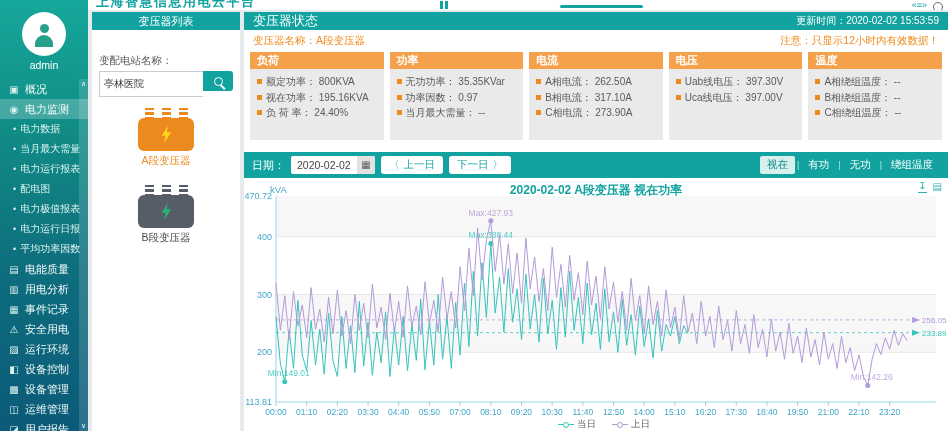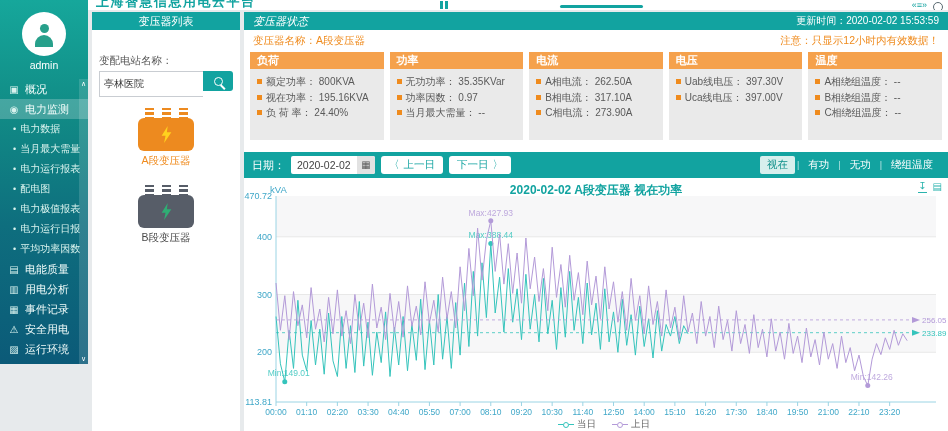--- a/index.html
+++ b/index.html
@@ -10,21 +10,21 @@
   .topstrip { position:absolute; left:88px; top:0; width:860px; height:10px; background:#fff; overflow:hidden; }
   .topstrip .title { position:absolute; left:8px; top:-7px; color:#12a3a0; font-size:13px; font-weight:bold; letter-spacing:1.5px; white-space:nowrap; }
   .logo-bars { position:absolute; left:352px; top:1px; display:flex; gap:2px; }
   .logo-bars i { display:block; width:3px; height:8px; background:#12a3a0; }
   .tab-underline { position:absolute; left:472px; top:5px; width:83px; height:3px; background:#12a3a0; border-radius:2px; }
   .top-icons { position:absolute; right:5px; top:0; display:flex; gap:6px; align-items:flex-start; color:#12a3a0; }
   .collapse-glyph { font-size:9px; line-height:10px; }
   .user-circle { width:10px; height:10px; border:1.5px solid #5a6b72; border-radius:50%; margin-top:2px; }
 
   
-  .sidebar { position:absolute; left:0; top:0; width:88px; height:364px; overflow:hidden;
+  .sidebar { position:absolute; left:0; top:0; width:88px; height:431px; overflow:hidden;
              background:linear-gradient(180deg,#16a79b 0%,#118c86 30%,#0e6e7e 62%,#0b5a78 100%); }
   .avatar { position:absolute; left:22px; top:12px; width:44px; height:44px; border-radius:50%;
             background:#fff; border:2px solid rgba(255,255,255,.85); overflow:hidden; }
   .person { position:absolute; left:11px; top:8px; width:18px; height:26px; }
   .person::before { content:""; position:absolute; left:4.5px; top:2px; width:9px; height:9px; border-radius:50%; background:#27a08b; }
   .person::after  { content:""; position:absolute; left:0;   top:13px; width:18px; height:12px; border-radius:9px 9px 0 0; background:#27a08b; }
   .user-name { position:absolute; top:59px; left:0; width:88px; text-align:center; color:#fff; font-size:10.5px; }
   .menu { position:absolute; top:79px; left:0; width:88px; }
   .m-item { display:flex; align-items:center; height:20px; cursor:pointer; white-space:nowrap; }
   .m-item.top { padding-left:8px; font-size:11px; color:#f0fbf9; gap:5px; }
@@ -47,21 +47,21 @@
   .mag::after { content:""; position:absolute; right:-4px; bottom:-3px; width:5.5px; height:1.5px; background:#fff; transform:rotate(45deg); }
   .tx-item { margin-top:17px; text-align:center; cursor:pointer; }
   .pins { display:flex; justify-content:center; gap:8px; }
   .pin { width:9px; height:10px; }
   .tx-body { width:56px; height:33px; margin:0 auto; border-radius:6px; display:flex; align-items:center; justify-content:center; }
   .tx-name { font-size:10.5px; margin-top:3px; }
 
   
   .main-panel { position:absolute; left:244px; top:12px; width:704px; height:419px; background:#fff; }
   .main-hd { height:18px; background:#12a3a0; display:flex; justify-content:space-between; align-items:center; padding:0 9px; color:#fff; }
-  .main-hd .t { font-size:11px;font-style:italic; } .main-hd .u { font-size:10px; }
+  .main-hd .t { font-size:13px; } .main-hd .u { font-size:10px; }
   .name-row { display:flex; justify-content:space-between; align-items:center; height:22px; padding:0 9px; font-size:10.5px; color:#ef8b1e; }
   .cards { display:flex; gap:6px; padding:0 6px; }
   .card { flex:1; min-width:0; }
   .card-hd { height:17px; background:#f5a14c; color:#fff; font-size:11px; font-weight:bold; display:flex; align-items:center; padding-left:7px; }
   .card-bd { background:#eaeaea; height:71px; padding:5px 7px; overflow:hidden; }
   .ci { display:flex; align-items:center; font-size:10px; color:#5a5a5a; line-height:15.5px; white-space:nowrap; }
   .cb { width:5px; height:5px; background:#ef8b1e; margin-right:4px; flex:none; }
 
   .chart-toolbar { position:absolute; left:0; top:140px; width:704px; height:26px; background:#12a3a0;
                    display:flex; align-items:center; padding:0 8px; gap:6px; color:#fff; }

